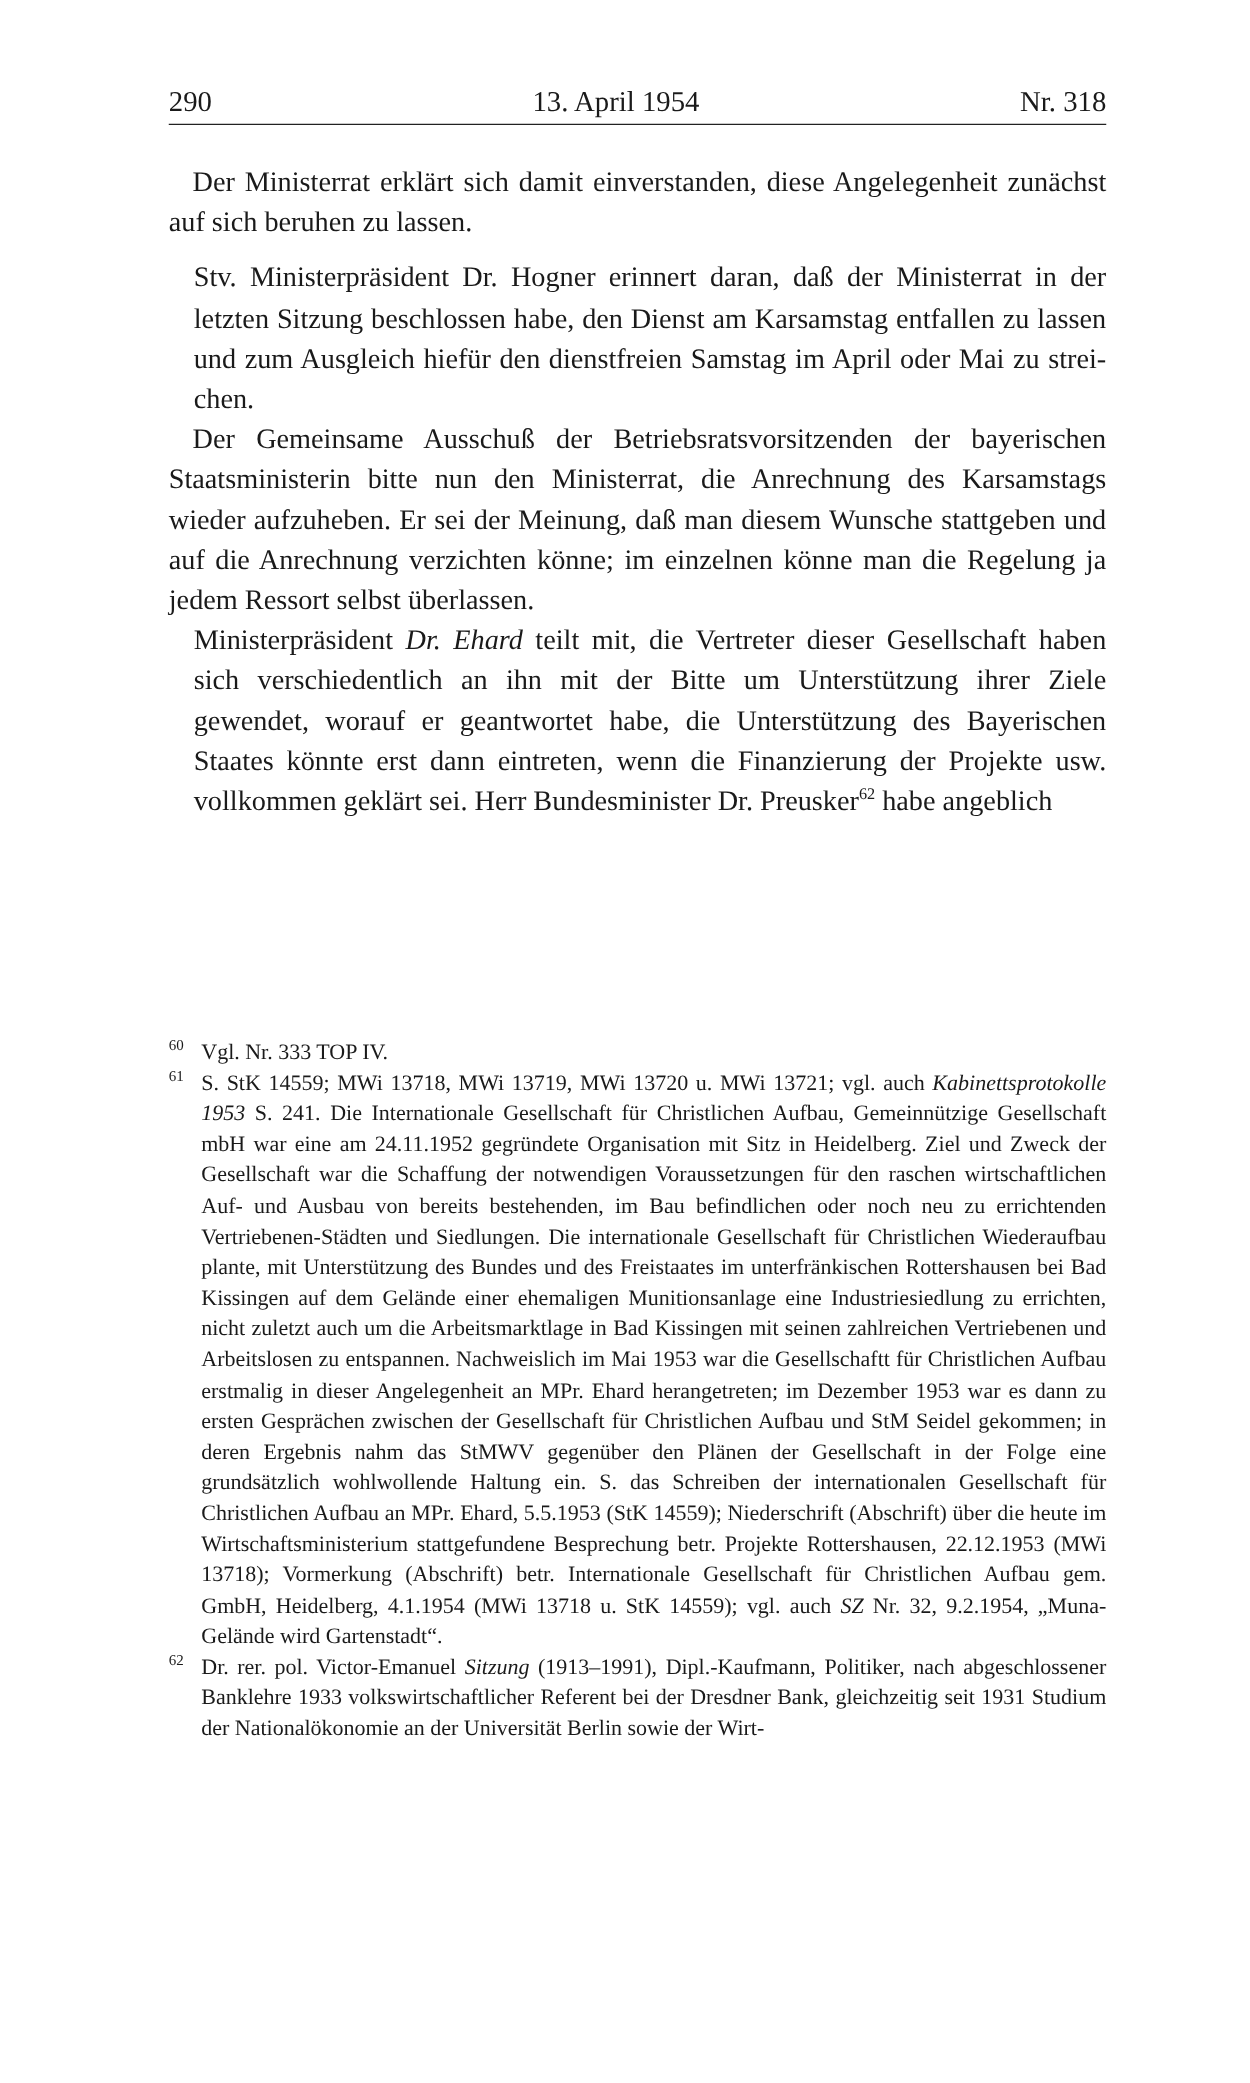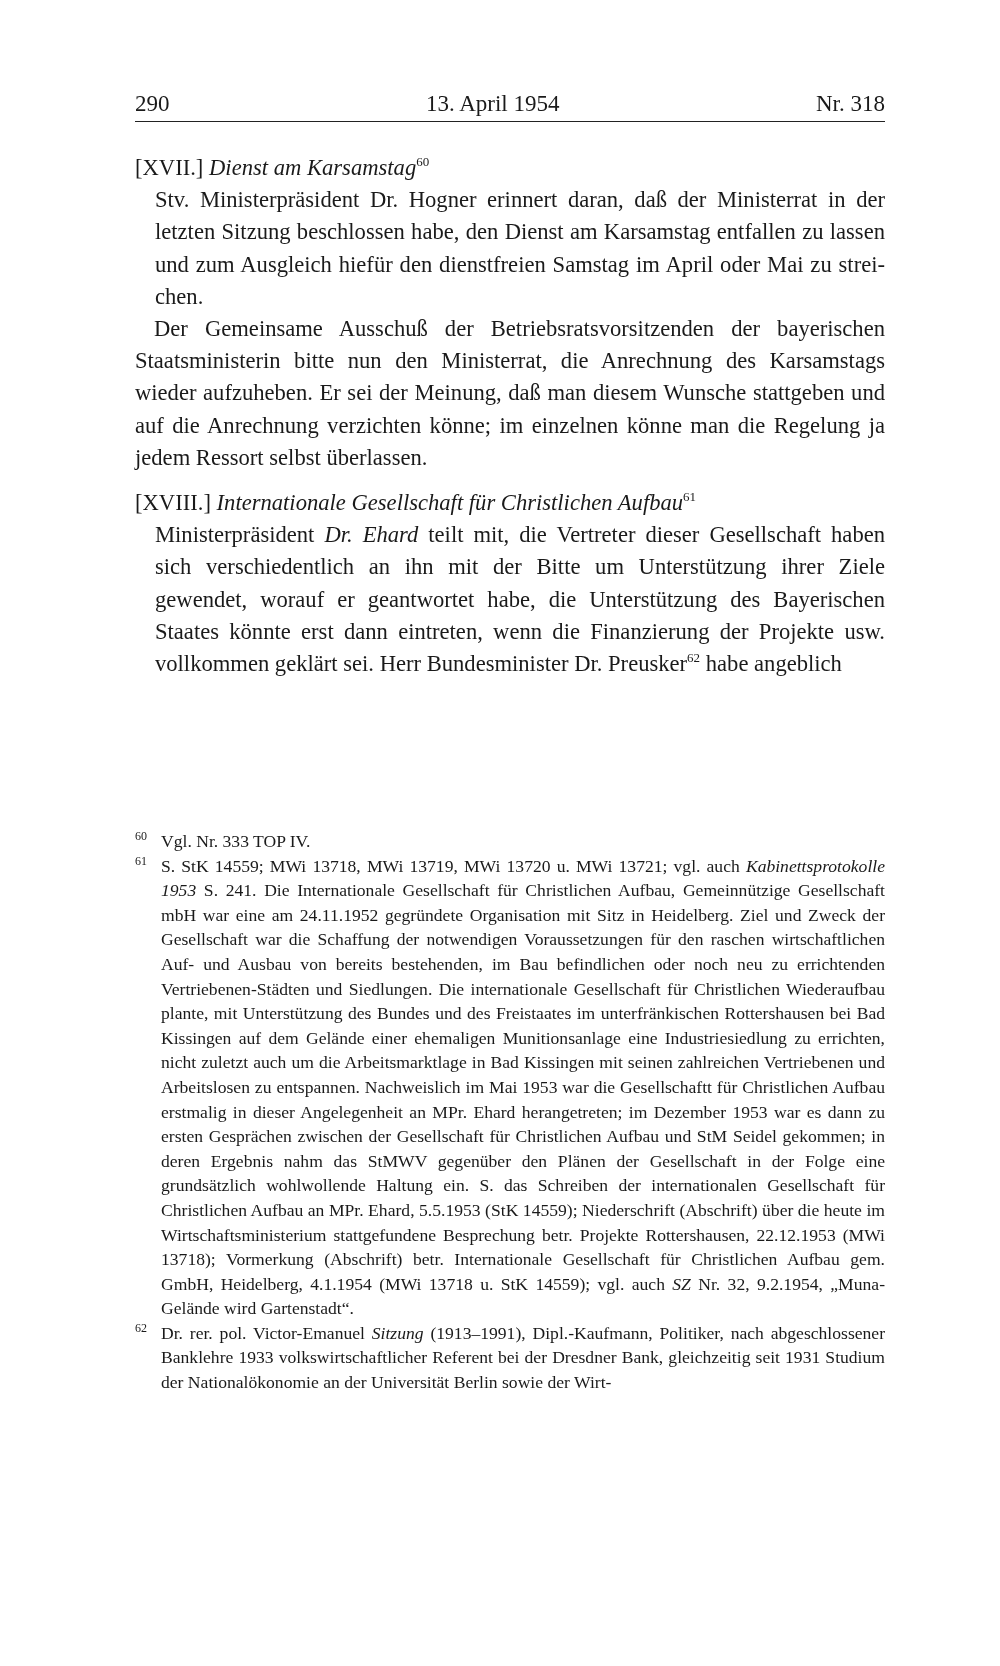--- a/index.html
+++ b/index.html
@@ -11,21 +11,21 @@
       width: 1000px;
       height: 1666px;
       position: relative;
       overflow: hidden;
       color: #1a1a1a;
       font-family: "Liberation Serif", "DejaVu Serif", serif;
     }
     .page {
       position: absolute;
       left: 135px;
-      top: 90px;
+      top: 68px;
       width: 750px;
     }
     .running-head {
       display: flex;
       justify-content: space-between;
       align-items: baseline;
       font-size: 23px;
       line-height: 28px;
       padding-bottom: 3px;
       border-bottom: 1px solid #222;
@@ -84,35 +84,28 @@
 <div class="page">
 
   <div class="running-head">
     <span>290</span>
     <span>13. April 1954</span>
     <span>Nr. 318</span>
   </div>
 
   <div class="body-text">
 
+    <p class="para space-after">Der Ministerrat erklärt sich damit einverstanden, diese Angelegenheit zunächst auf sich beruhen zu lassen.</p>
 
     <div>
-      <p class="item-heading">
-        <span class="bracket">[XVII.]</span>
-        <span class="it">Dienst am Karsamstag</span><sup>60</sup>
-      </p>
       <p class="para noindent">Stv. Ministerpräsident Dr. Hogner erinnert daran, daß der Ministerrat in der letzten Sitzung beschlossen habe, den Dienst am Karsamstag entfallen zu lassen und zum Ausgleich hiefür den dienstfreien Samstag im April oder Mai zu strei­chen.</p>
       <p class="para">Der Gemeinsame Ausschuß der Betriebsratsvorsitzenden der bayerischen Staatsministerin bitte nun den Ministerrat, die Anrechnung des Karsamstags wieder aufzuheben. Er sei der Meinung, daß man diesem Wunsche stattgeben und auf die Anrechnung verzichten könne; im einzelnen könne man die Rege­lung ja jedem Ressort selbst überlassen.</p>
     </div>
 
     <div>
-      <p class="item-heading">
-        <span class="bracket">[XVIII.]</span>
-        <span class="it">Internationale Gesellschaft für Christlichen Aufbau</span><sup>61</sup>
-      </p>
       <p class="para noindent"><span>Ministerpräsident </span><em>Dr. Ehard</em><span> teilt mit, die Vertreter dieser Gesellschaft haben sich verschiedentlich an ihn mit der Bitte um Unterstützung ihrer Ziele gewendet, worauf er geantwortet habe, die Unterstützung des Bayerischen Staates könnte erst dann eintreten, wenn die Finanzierung der Projekte usw. vollkommen geklärt sei. Herr Bundesminister Dr. Preusker</span><sup>62</sup><span> habe angeblich</span></p>
     </div>
 
   </div>
 </div>
 
 <div class="footnotes">
   <p class="fn">
     <span class="fn-num">60</span>
     <span>Vgl. Nr. 333 TOP IV.</span>

